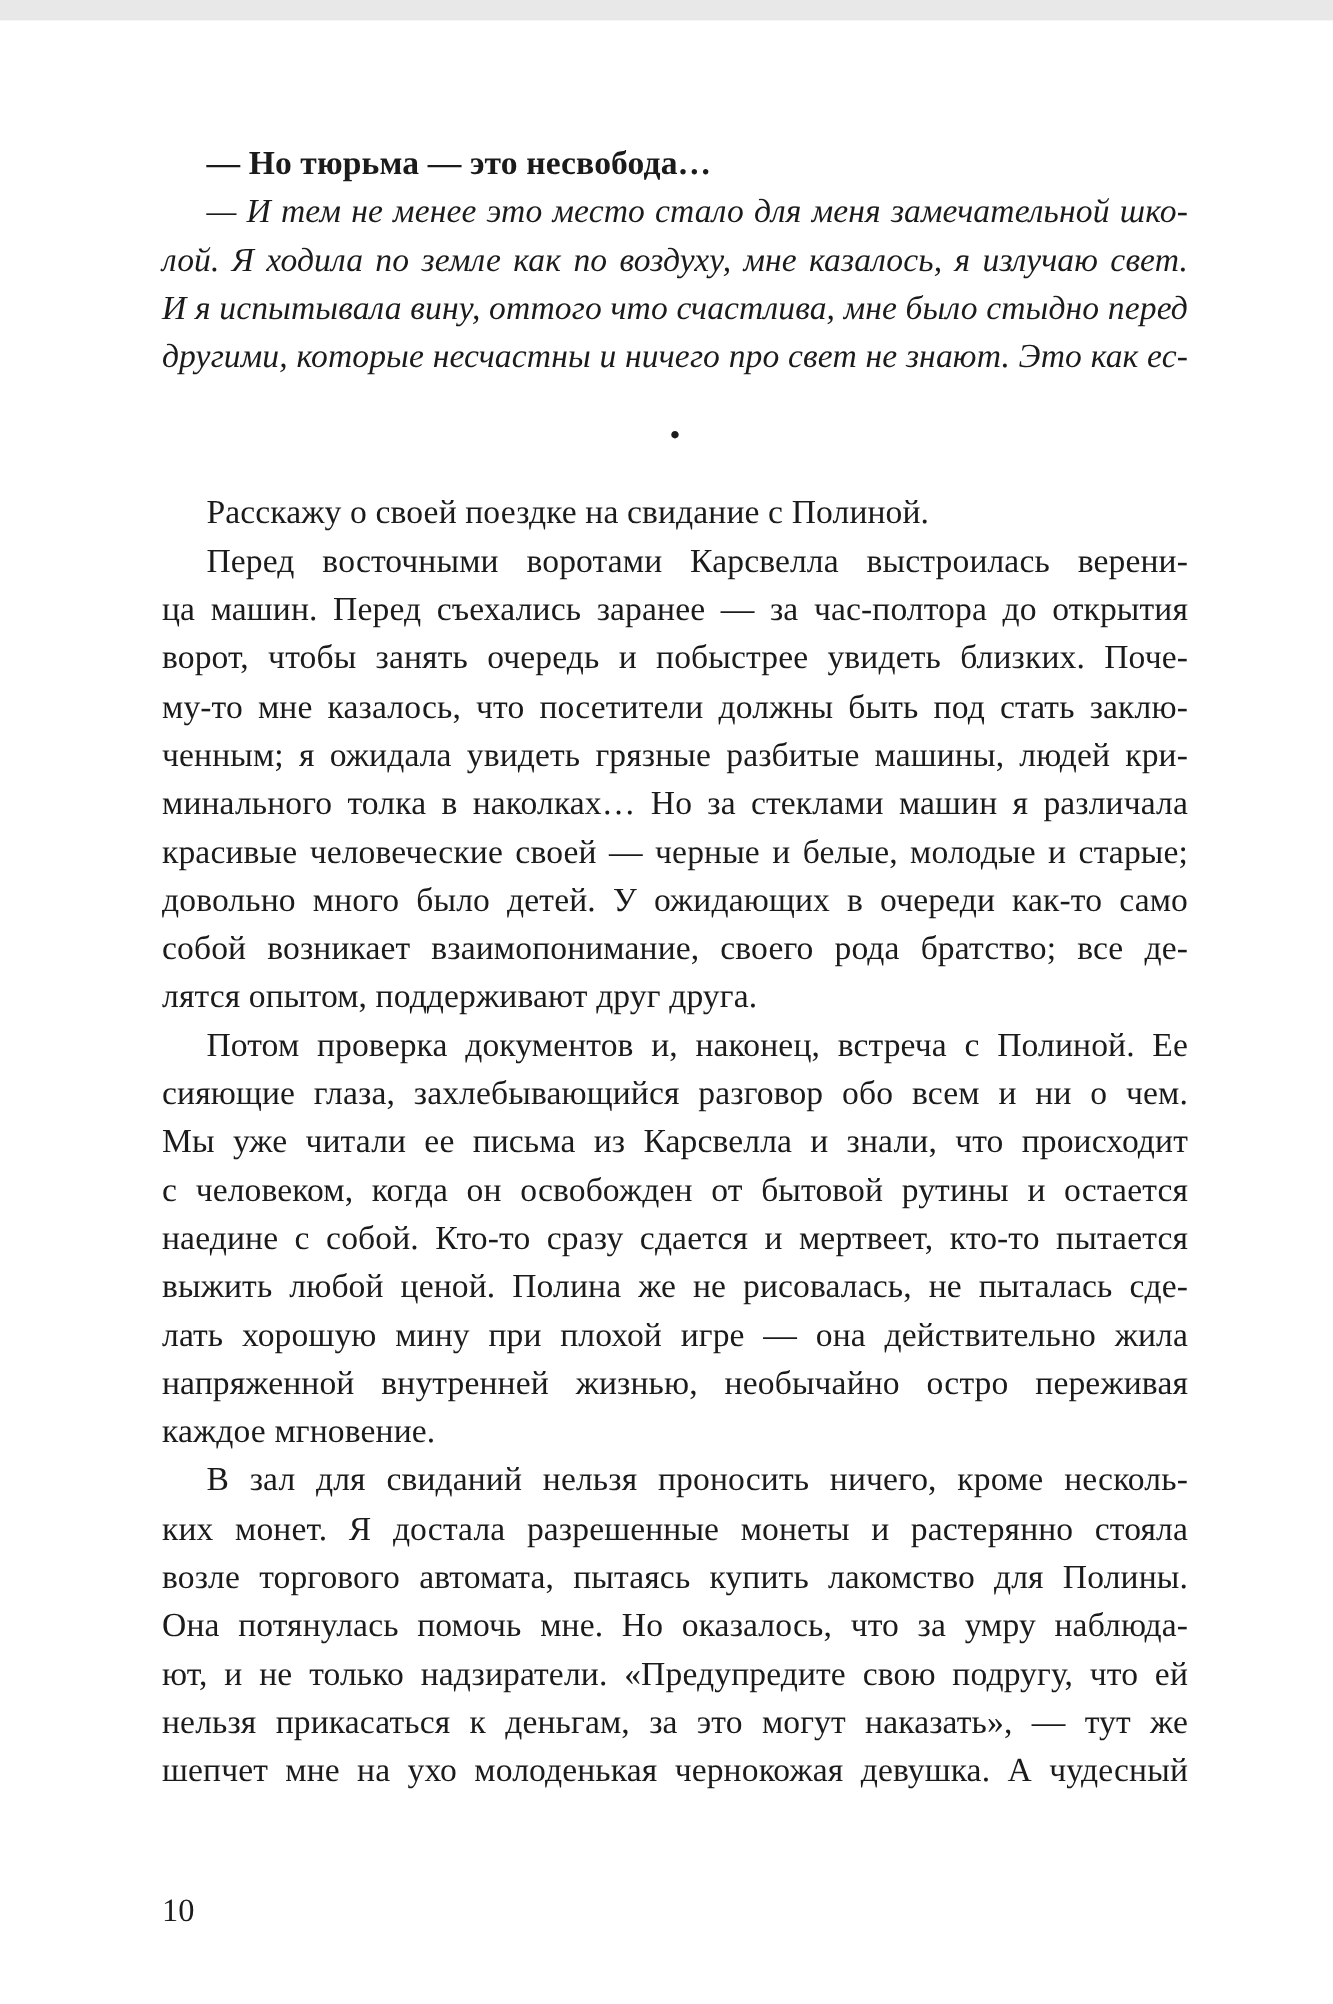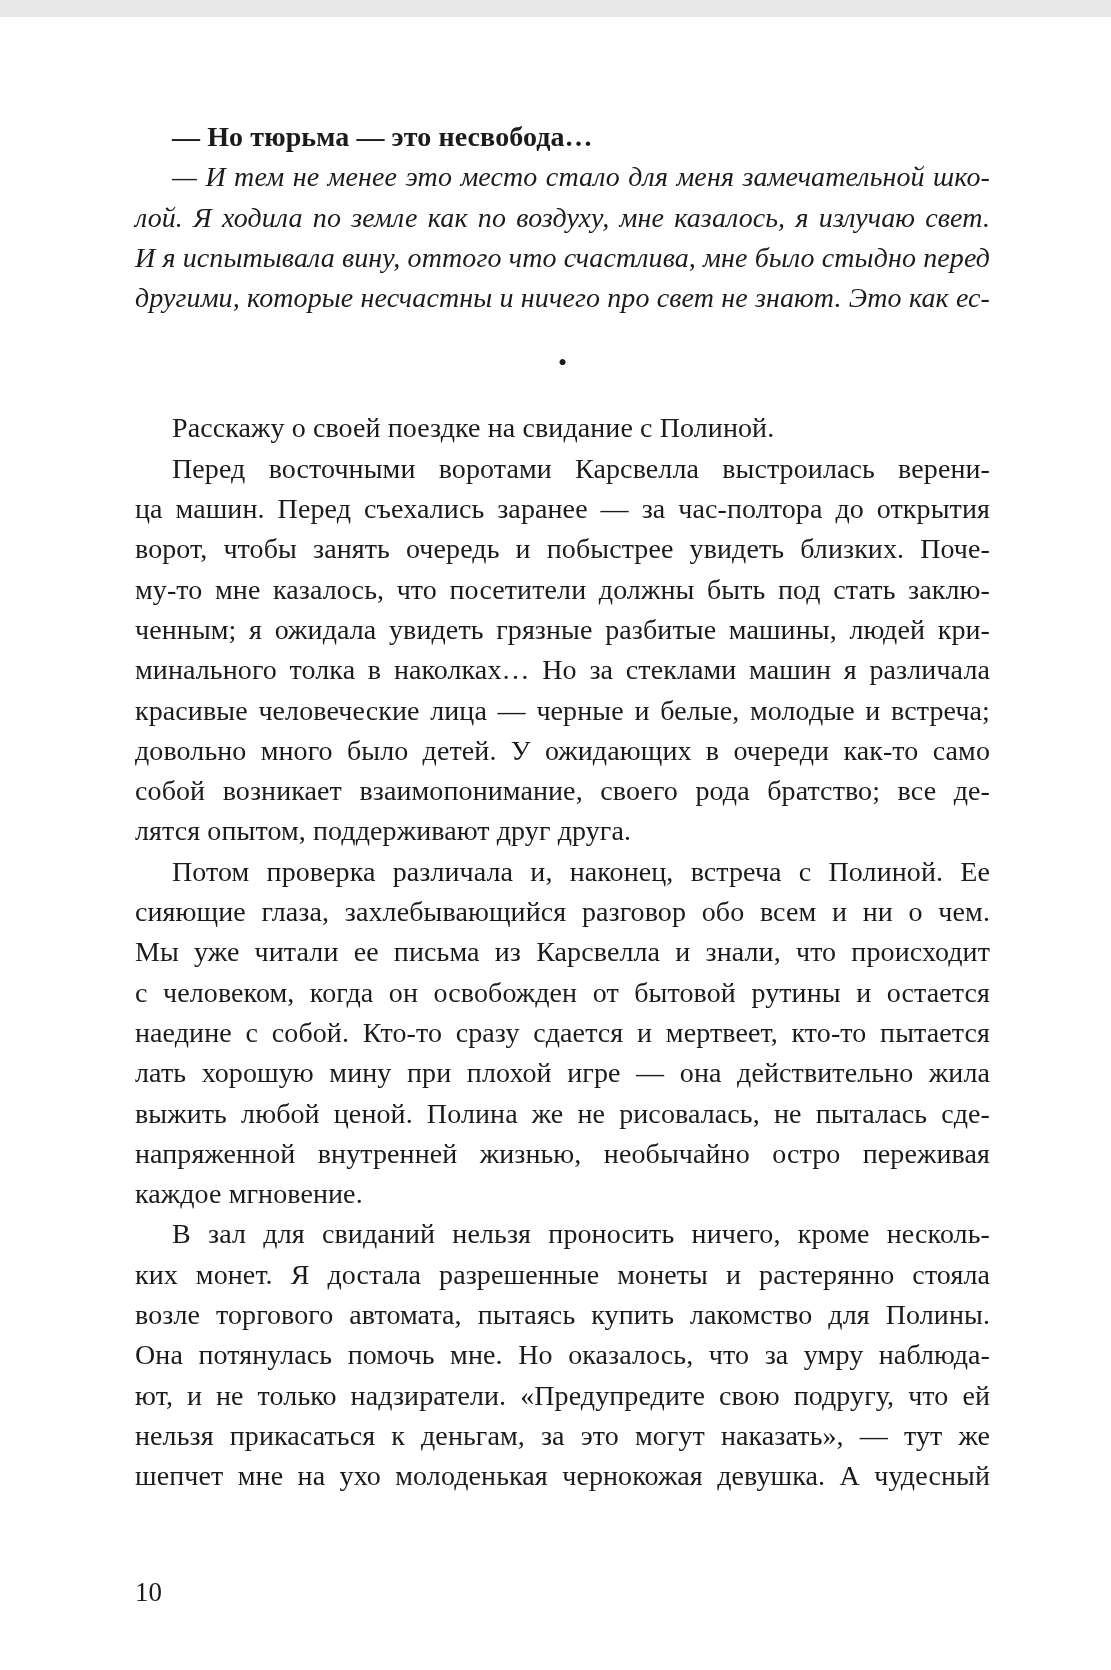--- a/index.html
+++ b/index.html
@@ -72,33 +72,33 @@
       <div class="paragraph normal">
         <div class="line indent">Расскажу о своей поездке на свидание с Полиной.</div>
       </div>
       <div class="paragraph normal">
         <div class="line jl indent">Перед восточными воротами Карсвелла выстроилась верени-</div>
         <div class="line jl">ца машин. Перед съехались заранее — за час-полтора до открытия</div>
         <div class="line jl">ворот, чтобы занять очередь и побыстрее увидеть близких. Поче-</div>
         <div class="line jl">му-то мне казалось, что посетители должны быть под стать заклю-</div>
         <div class="line jl">ченным; я ожидала увидеть грязные разбитые машины, людей кри-</div>
         <div class="line jl">минального толка в наколках… Но за стеклами машин я различала</div>
-        <div class="line jl">красивые человеческие лица — черные и белые, молодые и встреча;</div>
+        <div class="line jl">красивые человеческие своей — черные и белые, молодые и старые;</div>
         <div class="line jl">довольно много было детей. У ожидающих в очереди как-то само</div>
         <div class="line jl">собой возникает взаимопонимание, своего рода братство; все де-</div>
         <div class="line">лятся опытом, поддерживают друг друга.</div>
       </div>
       <div class="paragraph normal">
-        <div class="line jl indent">Потом проверка различала и, наконец, встреча с Полиной. Ее</div>
+        <div class="line jl indent">Потом проверка документов и, наконец, встреча с Полиной. Ее</div>
         <div class="line jl">сияющие глаза, захлебывающийся разговор обо всем и ни о чем.</div>
         <div class="line jl">Мы уже читали ее письма из Карсвелла и знали, что происходит</div>
         <div class="line jl">с человеком, когда он освобожден от бытовой рутины и остается</div>
         <div class="line jl">наедине с собой. Кто-то сразу сдается и мертвеет, кто-то пытается</div>
+        <div class="line jl">выжить любой ценой. Полина же не рисовалась, не пыталась сде-</div>
         <div class="line jl">лать хорошую мину при плохой игре — она действительно жила</div>
-        <div class="line jl">выжить любой ценой. Полина же не рисовалась, не пыталась сде-</div>
         <div class="line jl">напряженной внутренней жизнью, необычайно остро переживая</div>
         <div class="line">каждое мгновение.</div>
       </div>
       <div class="paragraph normal">
         <div class="line jl indent">В зал для свиданий нельзя проносить ничего, кроме несколь-</div>
         <div class="line jl">ких монет. Я достала разрешенные монеты и растерянно стояла</div>
         <div class="line jl">возле торгового автомата, пытаясь купить лакомство для Полины.</div>
         <div class="line jl">Она потянулась помочь мне. Но оказалось, что за умру наблюда-</div>
         <div class="line jl">ют, и не только надзиратели. «Предупредите свою подругу, что ей</div>
         <div class="line jl">нельзя прикасаться к деньгам, за это могут наказать», — тут же</div>

